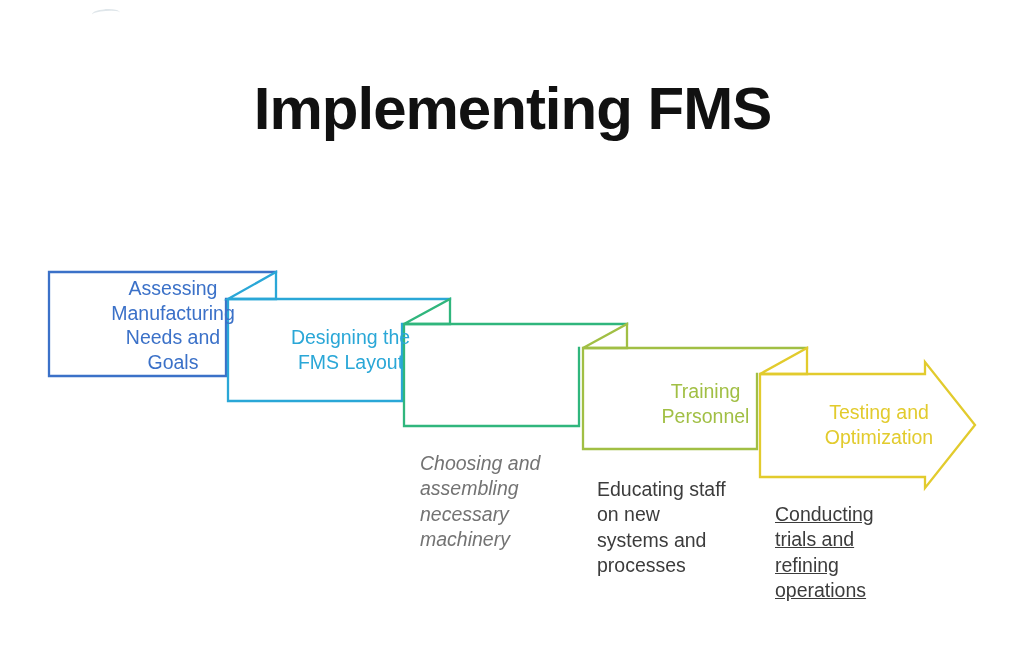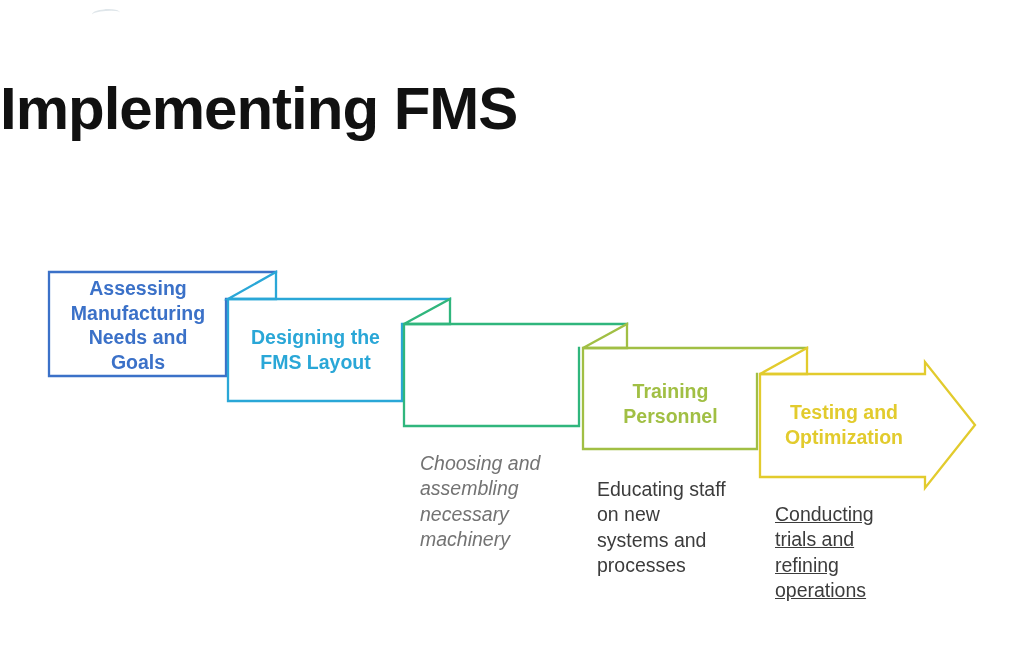--- a/index.html
+++ b/index.html
@@ -5,32 +5,33 @@
   html,body{margin:0;padding:0;}
   body{
     width:1025px;height:672px;
     background:#ffffff;
     font-family:"Liberation Sans","DejaVu Sans",sans-serif;
     overflow:hidden;
   }
   #canvas{position:relative;width:1025px;height:672px;background:#ffffff;}
   .page-title{
     position:absolute;top:37px;left:0;width:1025px;
-    text-align:left;
+    text-align:center;
     font-size:60px;line-height:64px;font-weight:700;
     letter-spacing:-1px;
     color:#111;
   }
   .diagram-svg{position:absolute;left:0;top:0;}
   .step-label{
     position:absolute;
     text-align:center;
     white-space:pre-line;
     font-size:19.5px;line-height:24.5px;
-    font-weight:700;
+    font-weight:400;
+    padding-left:35px;
   }
   .step-desc{
     position:absolute;
     text-align:left;
     white-space:pre-line;
     font-size:19.5px;line-height:25.4px;
     color:#3c3c3c;
   }
   .smudge{
     position:absolute;left:92px;top:9px;width:28px;height:7px;

